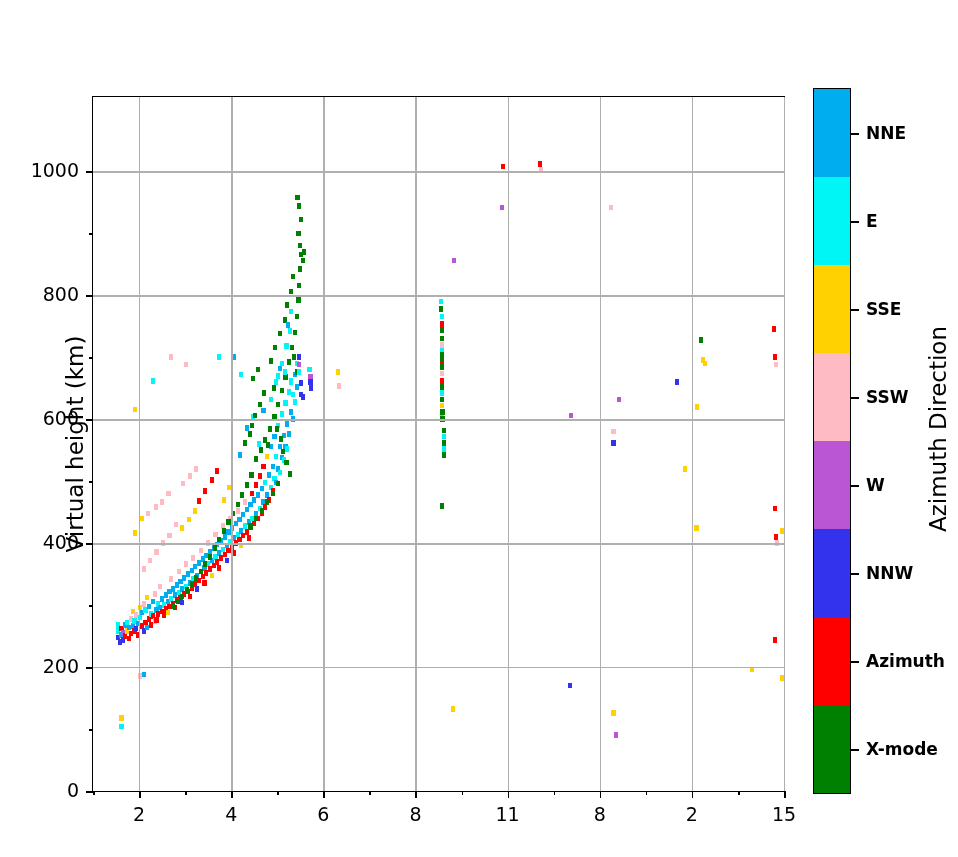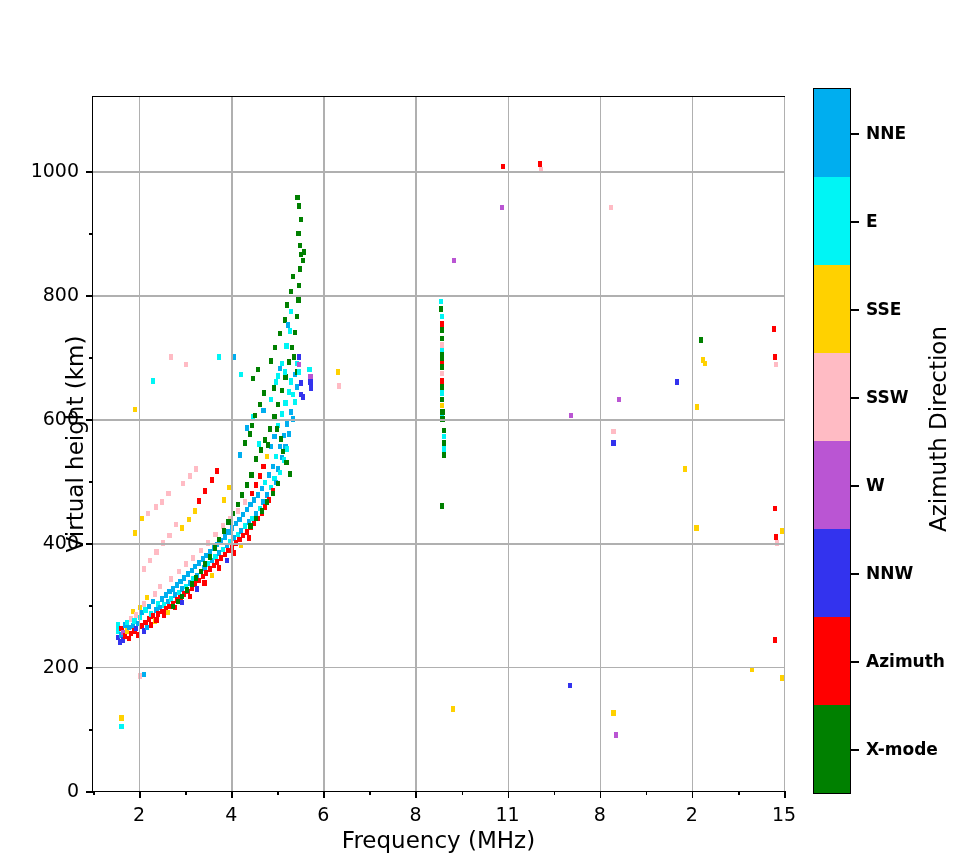--- a/index.html
+++ b/index.html
@@ -449,21 +449,20 @@
         <div class="pt" style="left: 206.148px; top: 294.64px; width: 4.146px; height: 5.57679px; background: rgb(51, 51, 238);"></div>
         <div class="pt" style="left: 207.991px; top: 297.119px; width: 4.146px; height: 5.57679px; background: rgb(51, 51, 238);"></div>
         <div class="pt" style="left: 214.44px; top: 269.854px; width: 4.146px; height: 5.57679px; background: rgb(0, 245, 245);"></div>
         <div class="pt" style="left: 215.362px; top: 277.29px; width: 4.146px; height: 5.57679px; background: rgb(186, 85, 211);"></div>
         <div class="pt" style="left: 215.362px; top: 282.247px; width: 4.146px; height: 5.57679px; background: rgb(51, 51, 238);"></div>
         <div class="pt" style="left: 216.283px; top: 288.444px; width: 4.146px; height: 5.57679px; background: rgb(51, 51, 238);"></div>
         <div class="pt" style="left: 76.2403px; top: 257.462px; width: 4.146px; height: 5.57679px; background: rgb(255, 187, 196);"></div>
         <div class="pt" style="left: 90.9817px; top: 264.897px; width: 4.146px; height: 5.57679px; background: rgb(255, 187, 196);"></div>
       </div>
     <div id="ylabel">Virtual height (km)</div>
-    <div id="xlabel">Frequency (MHz)</div>
   <div class="gridline v" style="left: 46.0667px;"></div>
       <div class="tick x" style="left: 46.0667px; top: 694px;"></div>
       <div class="tlabel x" style="left: 16.0667px; top: 706px; width: 60px;">2</div>
       <div class="gridline v" style="left: 138.2px;"></div>
       <div class="tick x" style="left: 138.2px; top: 694px;"></div>
       <div class="tlabel x" style="left: 108.2px; top: 706px; width: 60px;">4</div>
       <div class="gridline v" style="left: 230.333px;"></div>
       <div class="tick x" style="left: 230.333px; top: 694px;"></div>
       <div class="tlabel x" style="left: 200.333px; top: 706px; width: 60px;">6</div>
       <div class="gridline v" style="left: 322.467px;"></div>

